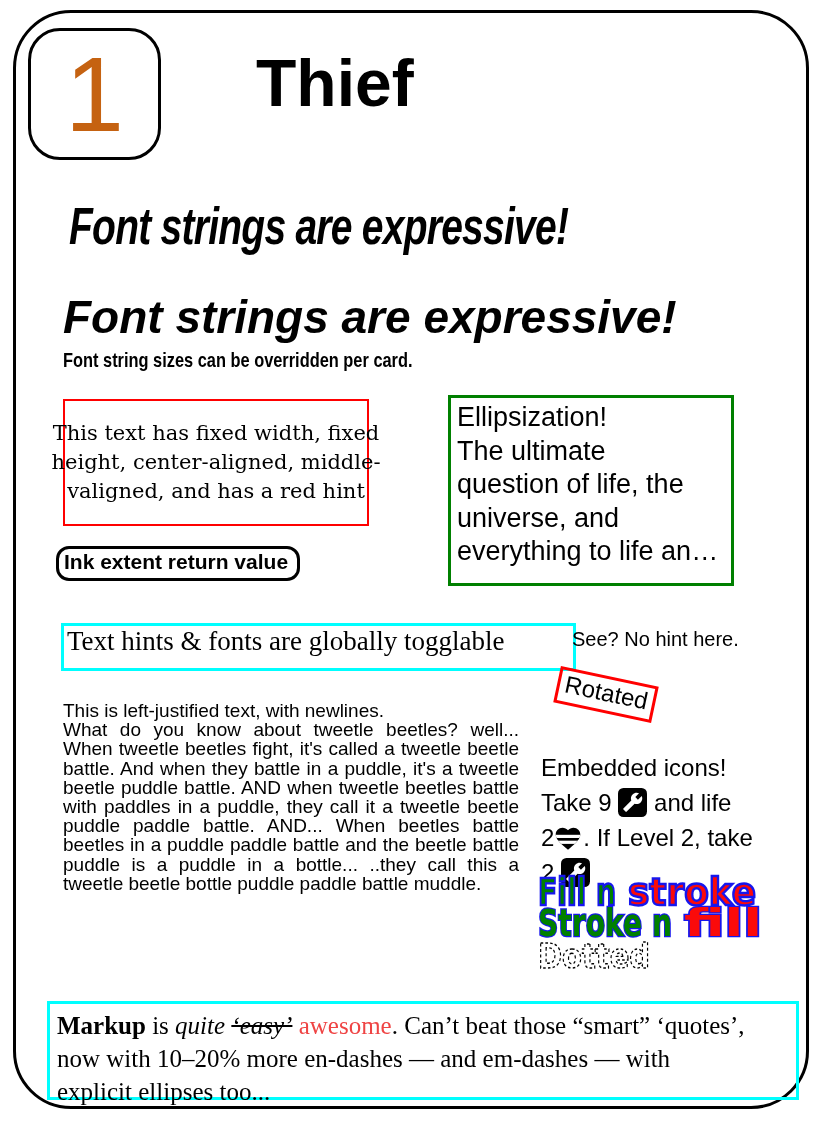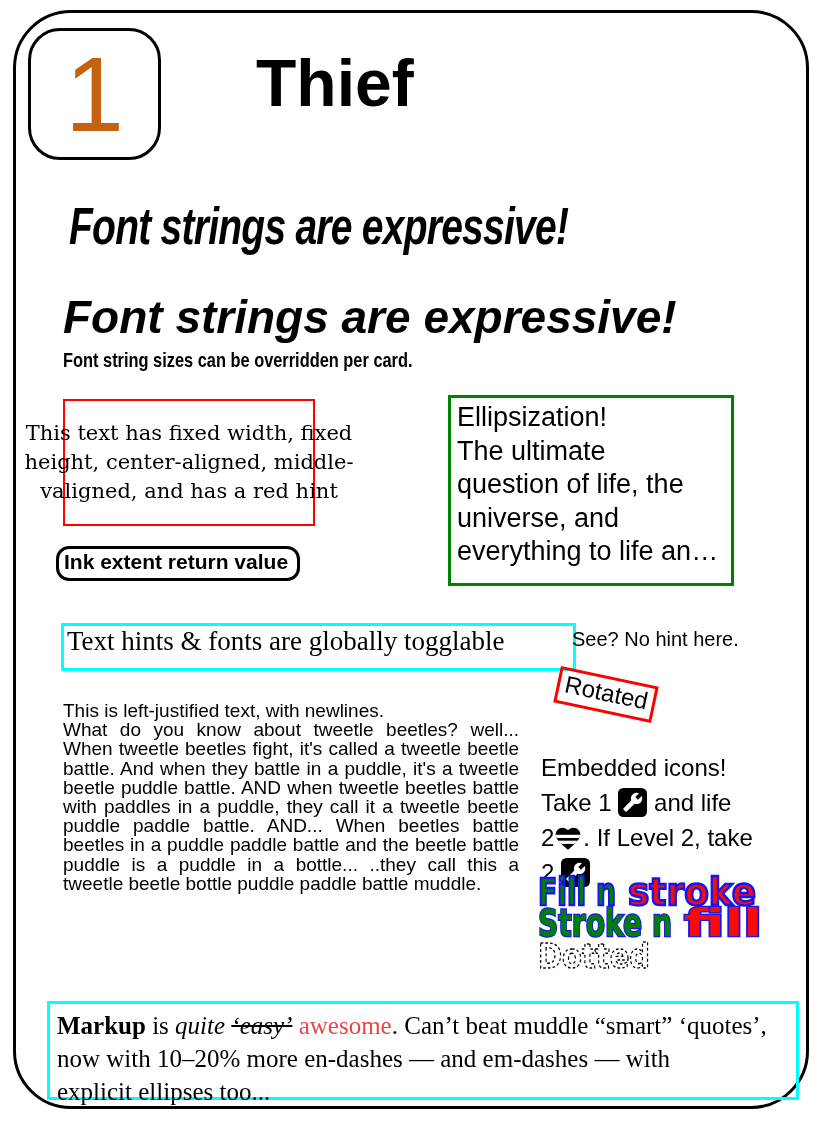--- a/index.html
+++ b/index.html
@@ -14,21 +14,21 @@
     font-size:106px;color:#c56211;}
   .title{left:256px;top:50px;font-size:66px;font-weight:bold;line-height:1;}
 
   .headline-condensed{left:69px;top:200px;font-size:52px;font-weight:bold;font-style:italic;
     line-height:1;transform:scaleX(0.75);transform-origin:0 0;white-space:nowrap;letter-spacing:-1px;}
   .headline-regular{left:63px;top:294px;font-size:46px;font-weight:bold;font-style:italic;
     line-height:1;white-space:nowrap;}
   .sub-headline{left:63px;top:349px;font-size:21px;font-weight:bold;line-height:1;
     transform:scaleX(0.78);transform-origin:0 0;white-space:nowrap;}
 
-  .red-box{left:63px;top:399px;width:252px;height:127px;border:2px solid #ff0000;
+  .red-box{left:63px;top:399px;width:306px;height:127px;border:2px solid #ff0000;
     box-sizing:border-box;display:flex;align-items:center;justify-content:center;
     font-family:"DejaVu Serif",serif;font-size:21px;line-height:29px;text-align:center;
     white-space:pre;}
   .green-box{left:448px;top:395px;width:286px;height:191px;border:3px solid #008000;
     box-sizing:border-box;padding:3px 6px;font-size:27px;line-height:33.5px;white-space:pre;}
   .ink-extent{left:56px;top:546px;border:3px solid #000;border-radius:13px;
     padding:1px 9px 4px 5px;font-size:21px;font-weight:bold;white-space:nowrap;}
 
   .hint-box{left:61px;top:623px;width:515px;height:48px;border:3px solid #00ffff;
     box-sizing:border-box;font-family:"Liberation Serif",serif;font-size:27px;line-height:30px;
@@ -97,21 +97,21 @@
 
   <div class="abs no-hint">See? No hint here.</div>
 
   <div class="abs rotated">Rotated</div>
 
   <div class="abs tweetle">This is left-justified text, with newlines.
 What do you know about tweetle beetles? well... When tweetle beetles fight, it's called a tweetle beetle battle. And when they battle in a puddle, it's a tweetle beetle puddle battle. AND when tweetle beetles battle with paddles in a puddle, they call it a tweetle beetle puddle paddle battle. AND... When beetles battle beetles in a puddle paddle battle and the beetle battle puddle is a puddle in a bottle... ..they call this a tweetle beetle bottle puddle paddle battle muddle.</div>
 
   <div class="abs embedded">
     <div class="line">Embedded icons!</div>
-    <div class="line"><span>Take 1 </span><svg class="icon-svg" viewBox="0 0 24 24">
+    <div class="line"><span>Take 9 </span><svg class="icon-svg" viewBox="0 0 24 24">
           <rect width="24" height="24" rx="4.5" fill="#000"></rect>
           <path fill="#fff" transform="translate(20.8,3.2) scale(-0.72,0.72)" d="M22.7 19l-9.1-9.1c.9-2.3.4-5-1.5-6.9-2-2-5-2.4-7.4-1.3L9 6 6 9 1.6 4.7C.4 7.1.9 10.1 2.9 12.1c1.9 1.9 4.6 2.4 6.9 1.5l9.1 9.1c.4.4 1 .4 1.4 0l2.3-2.3c.5-.4.5-1.1.1-1.4z"></path>
         </svg><span> and life</span></div>
     <div class="line"><span>2</span><svg class="heart-svg" viewBox="0 0 24 22">
           <defs>
             <clipPath id="heartclip">
               <path d="M12 21 L10.55 19.7 C5.4 15.36 2 12.28 2 8.5 C2 5.42 4.42 3 7.5 3 C9.24 3 10.91 3.81 12 5.09 C13.09 3.81 14.76 3 16.5 3 C19.58 3 22 5.42 22 8.5 C22 12.28 18.6 15.36 13.45 19.7 L12 21 Z"></path>
             </clipPath>
           </defs>
           <path d="M12 21 L10.55 19.7 C5.4 15.36 2 12.28 2 8.5 C2 5.42 4.42 3 7.5 3 C9.24 3 10.91 3.81 12 5.09 C13.09 3.81 14.76 3 16.5 3 C19.58 3 22 5.42 22 8.5 C22 12.28 18.6 15.36 13.45 19.7 L12 21 Z" fill="#000"></path>
@@ -126,18 +126,18 @@
         </svg></div>
   </div>
 
   <svg class="abs fx-svg" width="270" height="104" viewBox="0 0 270 104">
     <text class="fx-line" y="31" stroke="#1616ee"><tspan x="2" textLength="88" lengthAdjust="spacingAndGlyphs" fill="#008000">Fill n </tspan><tspan x="92" textLength="128" lengthAdjust="spacingAndGlyphs" fill="#fb0a0a">stroke</tspan></text>
     <text class="fx-line fx-under" y="62" stroke="#1616ee"><tspan x="2" textLength="144" lengthAdjust="spacingAndGlyphs" fill="#008000">Stroke n </tspan><tspan x="148" textLength="78" lengthAdjust="spacingAndGlyphs" fill="#fb0a0a">fill</tspan></text>
     <text class="fx-dotted" x="2" y="94" textLength="112" lengthAdjust="spacingAndGlyphs">Dotted</text>
   </svg>
 
   <div class="abs markup-box">
-    <div class="markup-line1"><span class="b">Markup</span><span> is </span><span class="i">quite</span><span> </span><span class="strike">‘easy’</span><span> </span><span class="red-text">awesome</span><span>. Can’t beat muddle “smart” ‘quotes’,</span></div>
+    <div class="markup-line1"><span class="b">Markup</span><span> is </span><span class="i">quite</span><span> </span><span class="strike">‘easy’</span><span> </span><span class="red-text">awesome</span><span>. Can’t beat those “smart” ‘quotes’,</span></div>
     <div class="markup-tail">now with 10–20% more en-dashes — and em-dashes — with
 explicit ellipses too...</div>
   </div>
 
 </div>
 
 </body></html>

